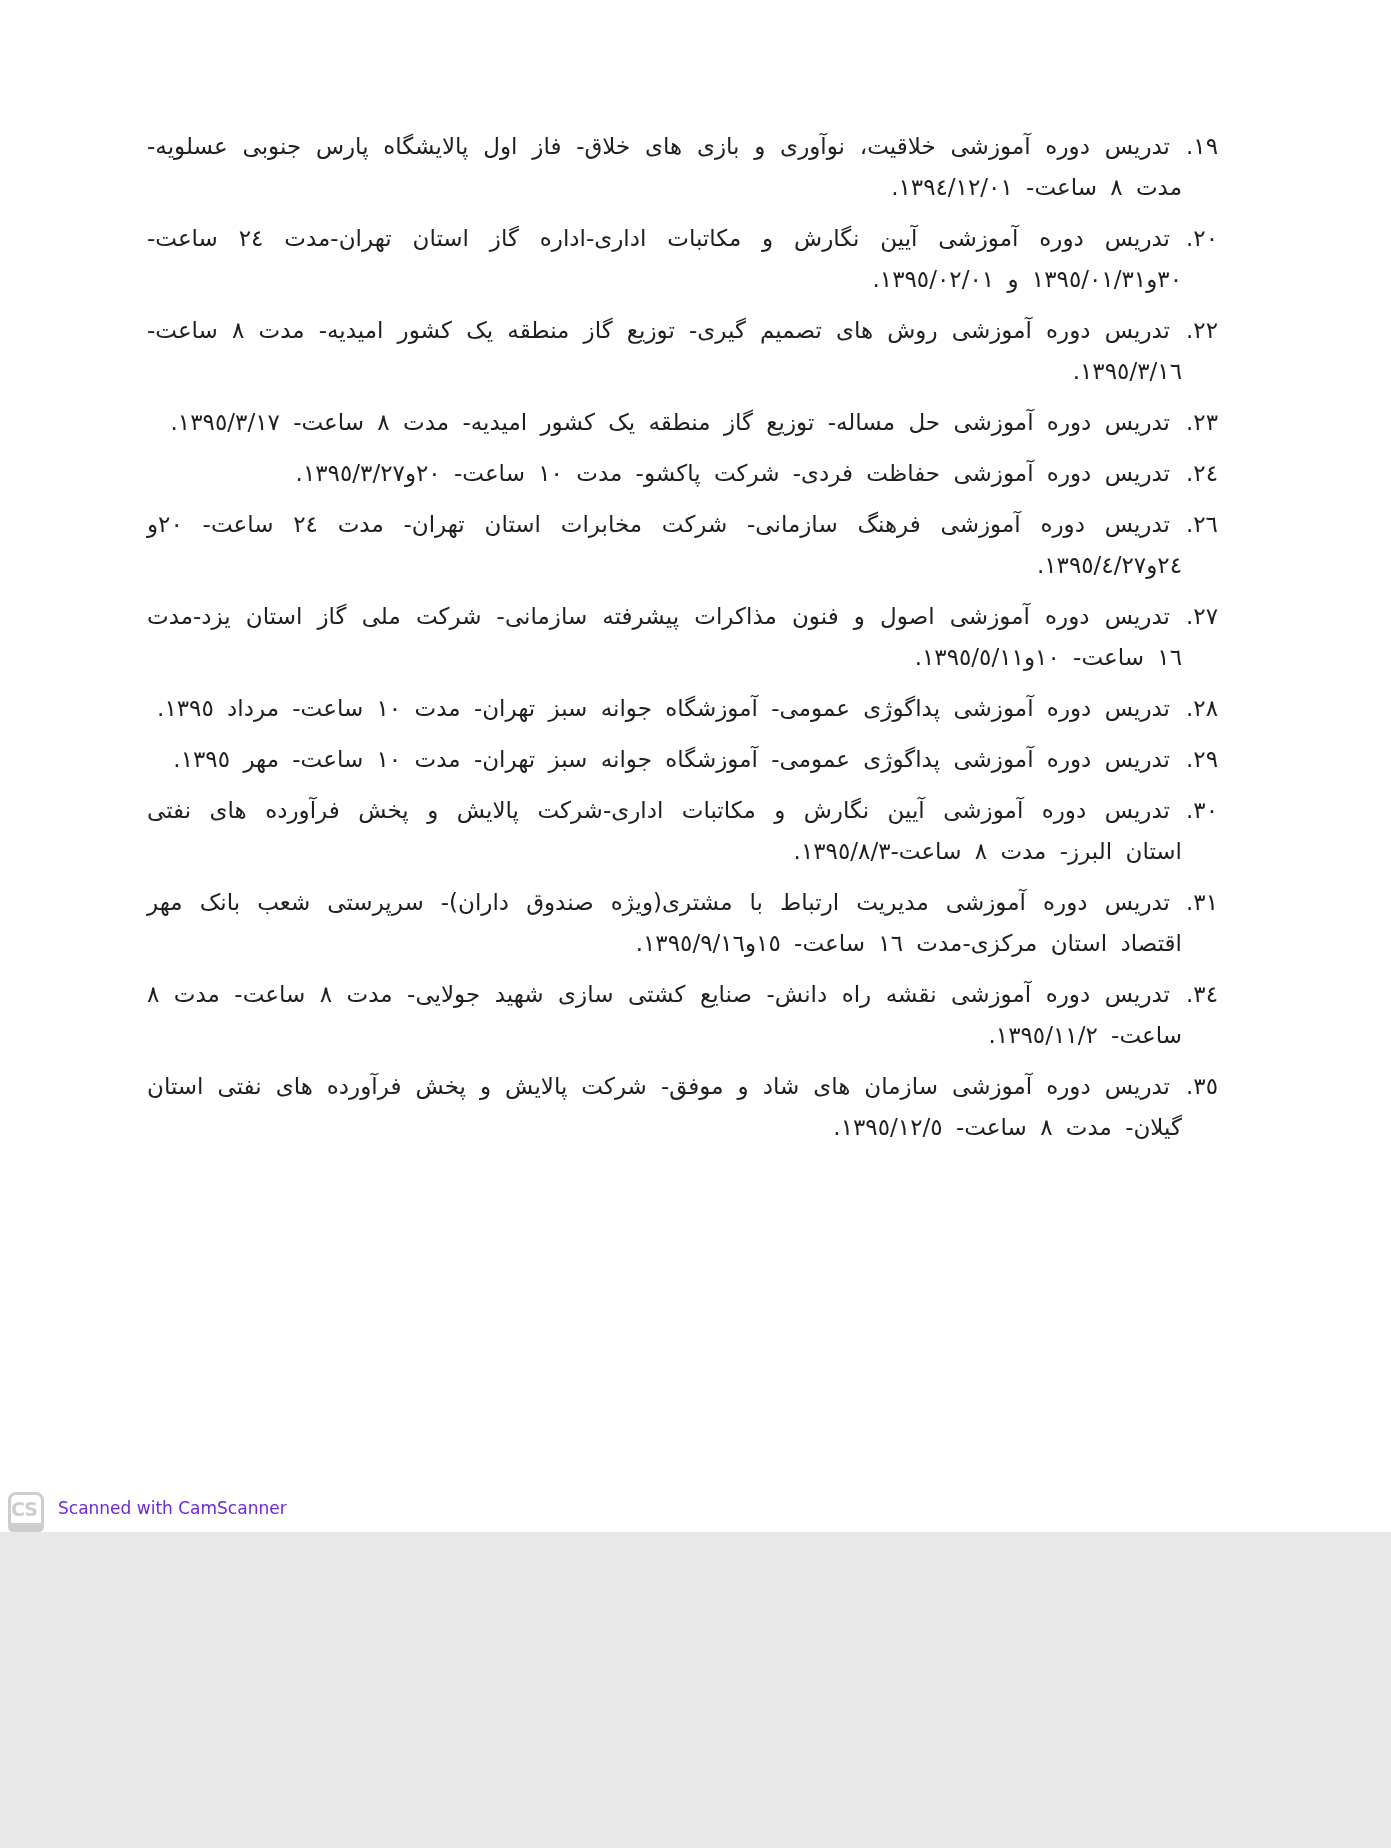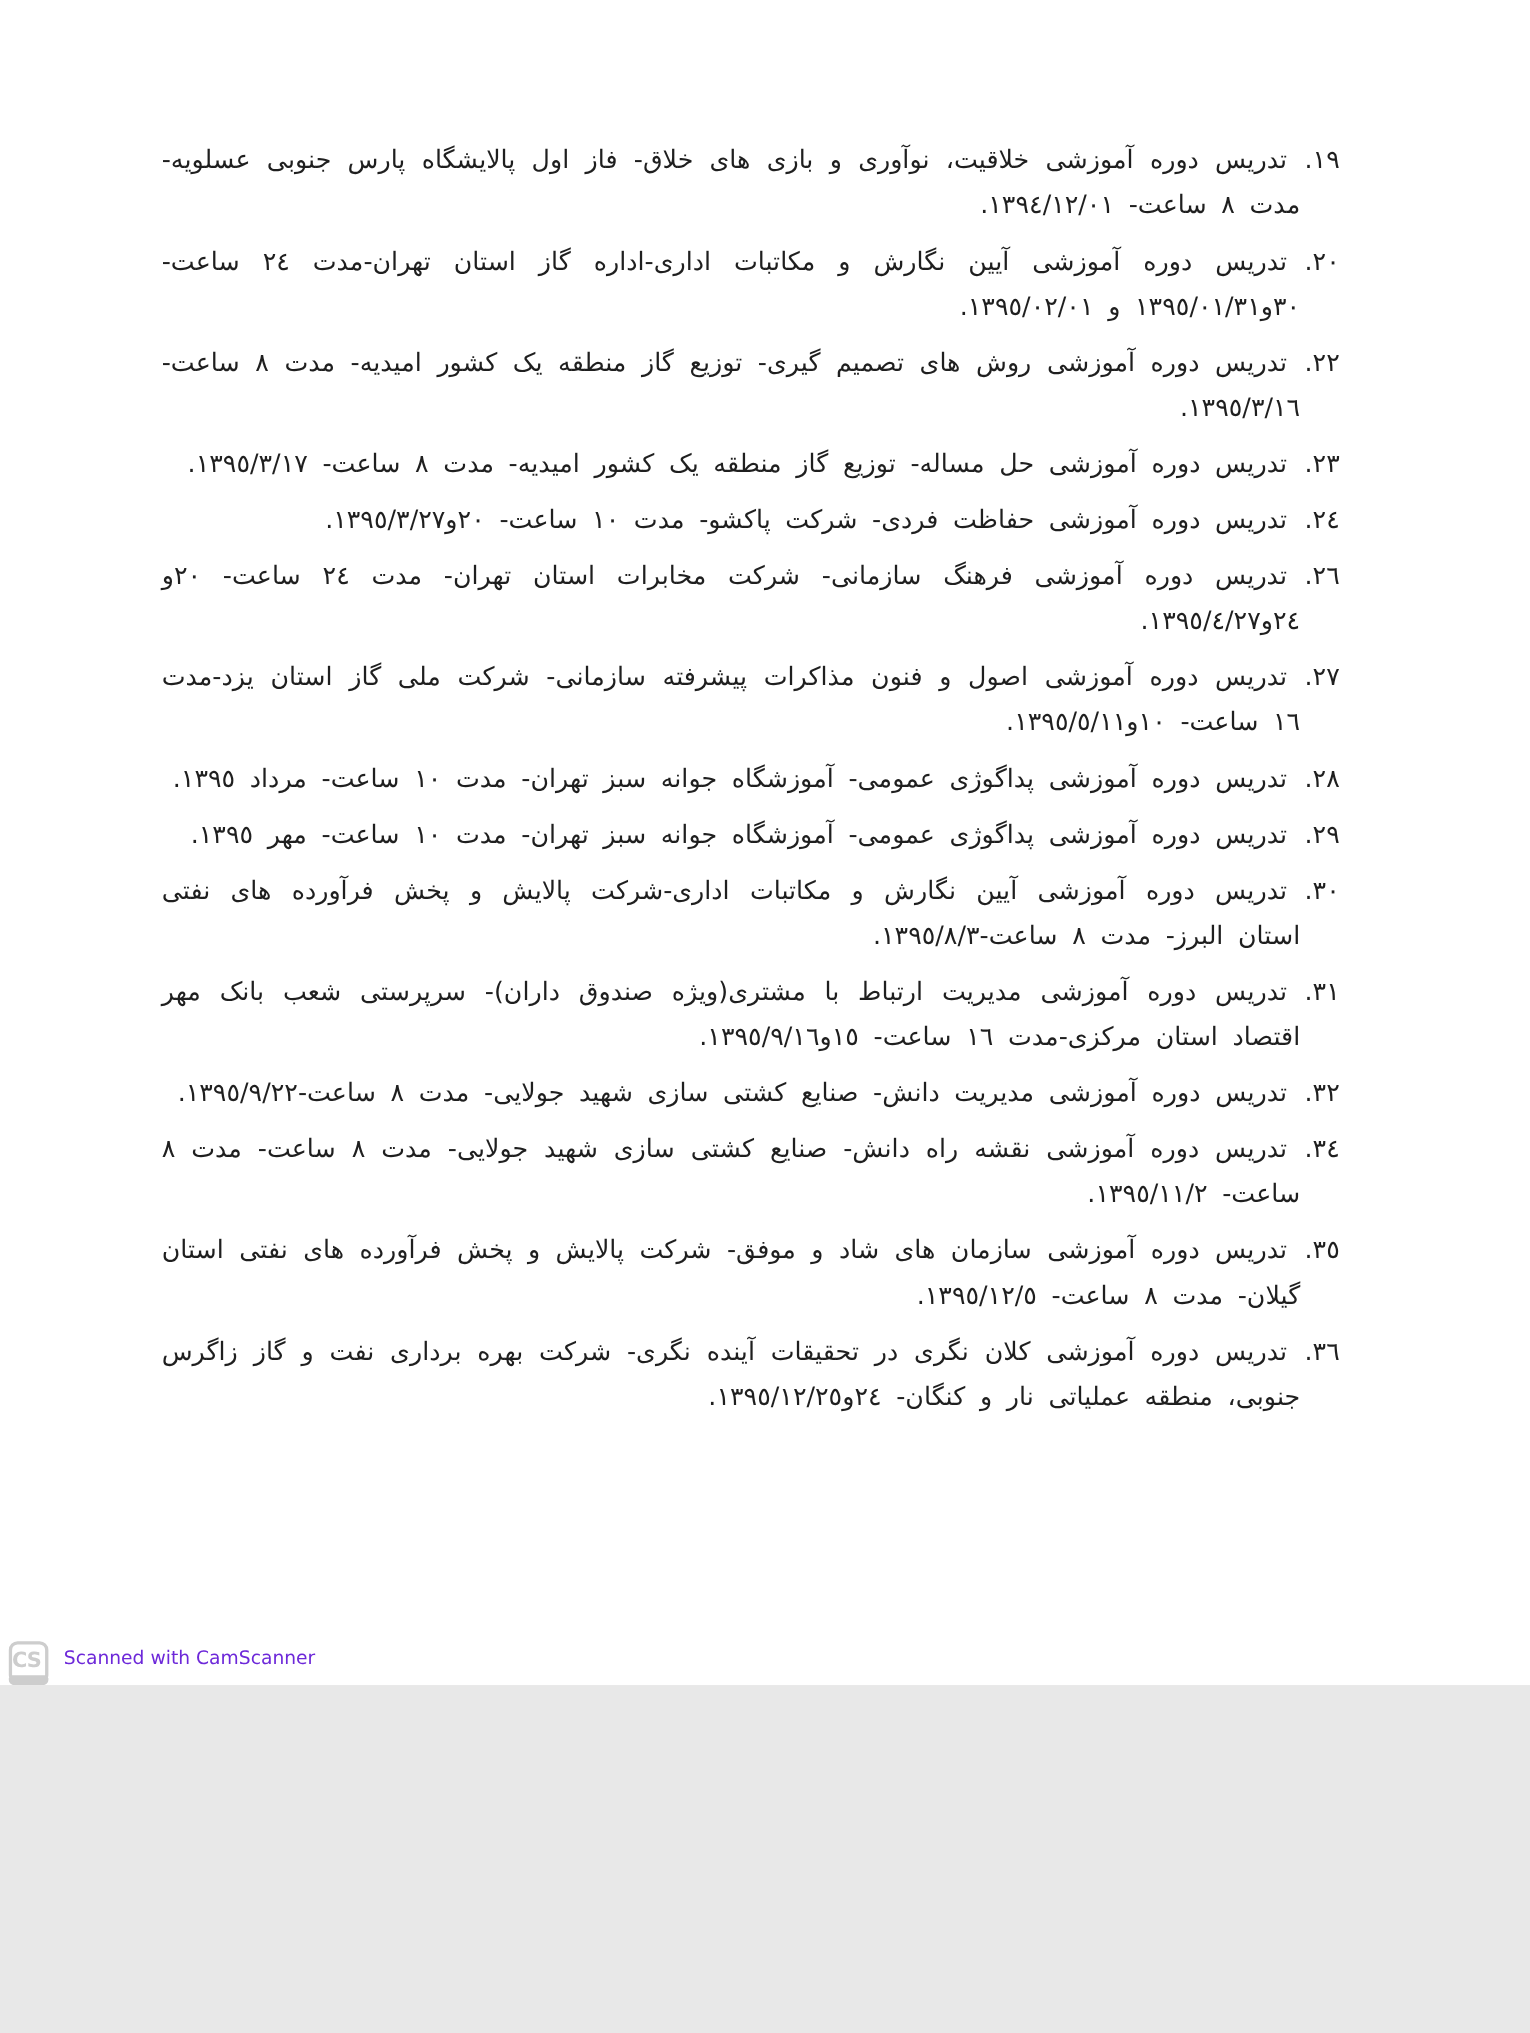--- a/index.html
+++ b/index.html
@@ -74,24 +74,22 @@
     <p class="item"><span class="marker">٢٠.</span><span>تدریس دوره آموزشی آیین نگارش و مکاتبات اداری-اداره گاز استان تهران-مدت ٢٤ ساعت- ٣٠و١٣٩٥/٠١/٣١ و ١٣٩٥/٠٢/٠١.</span></p>
     <p class="item"><span class="marker">٢٢.</span><span>تدریس دوره آموزشی روش های تصمیم گیری- توزیع گاز منطقه یک کشور امیدیه- مدت ٨ ساعت- ١٣٩٥/٣/١٦.</span></p>
     <p class="item"><span class="marker">٢٣.</span><span>تدریس دوره آموزشی حل مساله- توزیع گاز منطقه یک کشور امیدیه- مدت ٨ ساعت- ١٣٩٥/٣/١٧.</span></p>
     <p class="item"><span class="marker">٢٤.</span><span>تدریس دوره آموزشی حفاظت فردی- شرکت پاکشو- مدت ١٠ ساعت- ٢٠و١٣٩٥/٣/٢٧.</span></p>
     <p class="item"><span class="marker">٢٦.</span><span>تدریس دوره آموزشی فرهنگ سازمانی- شرکت مخابرات استان تهران- مدت ٢٤ ساعت- ٢٠و ٢٤و١٣٩٥/٤/٢٧.</span></p>
     <p class="item"><span class="marker">٢٧.</span><span>تدریس دوره آموزشی اصول و فنون مذاکرات پیشرفته سازمانی- شرکت ملی گاز استان یزد-مدت ١٦ ساعت- ١٠و١٣٩٥/٥/١١.</span></p>
     <p class="item"><span class="marker">٢٨.</span><span>تدریس دوره آموزشی پداگوژی عمومی- آموزشگاه جوانه سبز تهران- مدت ١٠ ساعت- مرداد ١٣٩٥.</span></p>
     <p class="item"><span class="marker">٢٩.</span><span>تدریس دوره آموزشی پداگوژی عمومی- آموزشگاه جوانه سبز تهران- مدت ١٠ ساعت- مهر ١٣٩٥.</span></p>
     <p class="item"><span class="marker">٣٠.</span><span>تدریس دوره آموزشی آیین نگارش و مکاتبات اداری-شرکت پالایش و پخش فرآورده های نفتی استان البرز- مدت ٨ ساعت-١٣٩٥/٨/٣.</span></p>
     <p class="item"><span class="marker">٣١.</span><span>تدریس دوره آموزشی مدیریت ارتباط با مشتری(ویژه صندوق داران)- سرپرستی شعب بانک مهر اقتصاد استان مرکزی-مدت ١٦ ساعت- ١٥و١٣٩٥/٩/١٦.</span></p>
-    <p class="item"><span class="marker">٣٢.</span><span>تدریس دوره آموزشی مدیریت دانش- صنایع کشتی سازی شهید جولایی- مدت ٨ ساعت-١٣٩٥/٩/٢٢.</span></p>
     <p class="item"><span class="marker">٣٤.</span><span>تدریس دوره آموزشی نقشه راه دانش- صنایع کشتی سازی شهید جولایی- مدت ٨ ساعت- مدت ٨ ساعت- ١٣٩٥/١١/٢.</span></p>
     <p class="item"><span class="marker">٣٥.</span><span>تدریس دوره آموزشی سازمان های شاد و موفق- شرکت پالایش و پخش فرآورده های نفتی استان گیلان- مدت ٨ ساعت- ١٣٩٥/١٢/٥.</span></p>
-    <p class="item"><span class="marker">٣٦.</span><span>تدریس دوره آموزشی کلان نگری در تحقیقات آینده نگری- شرکت بهره برداری نفت و گاز زاگرس جنوبی، منطقه عملیاتی نار و کنگان- ٢٤و١٣٩٥/١٢/٢٥.</span></p>
   </div>
 
   <div class="watermark">
     <div class="cs-badge">
       <span class="cs-letters">CS</span>
       <div class="cs-tab"></div>
     </div>
     <span class="scan-text">Scanned with CamScanner</span>
   </div>
 

